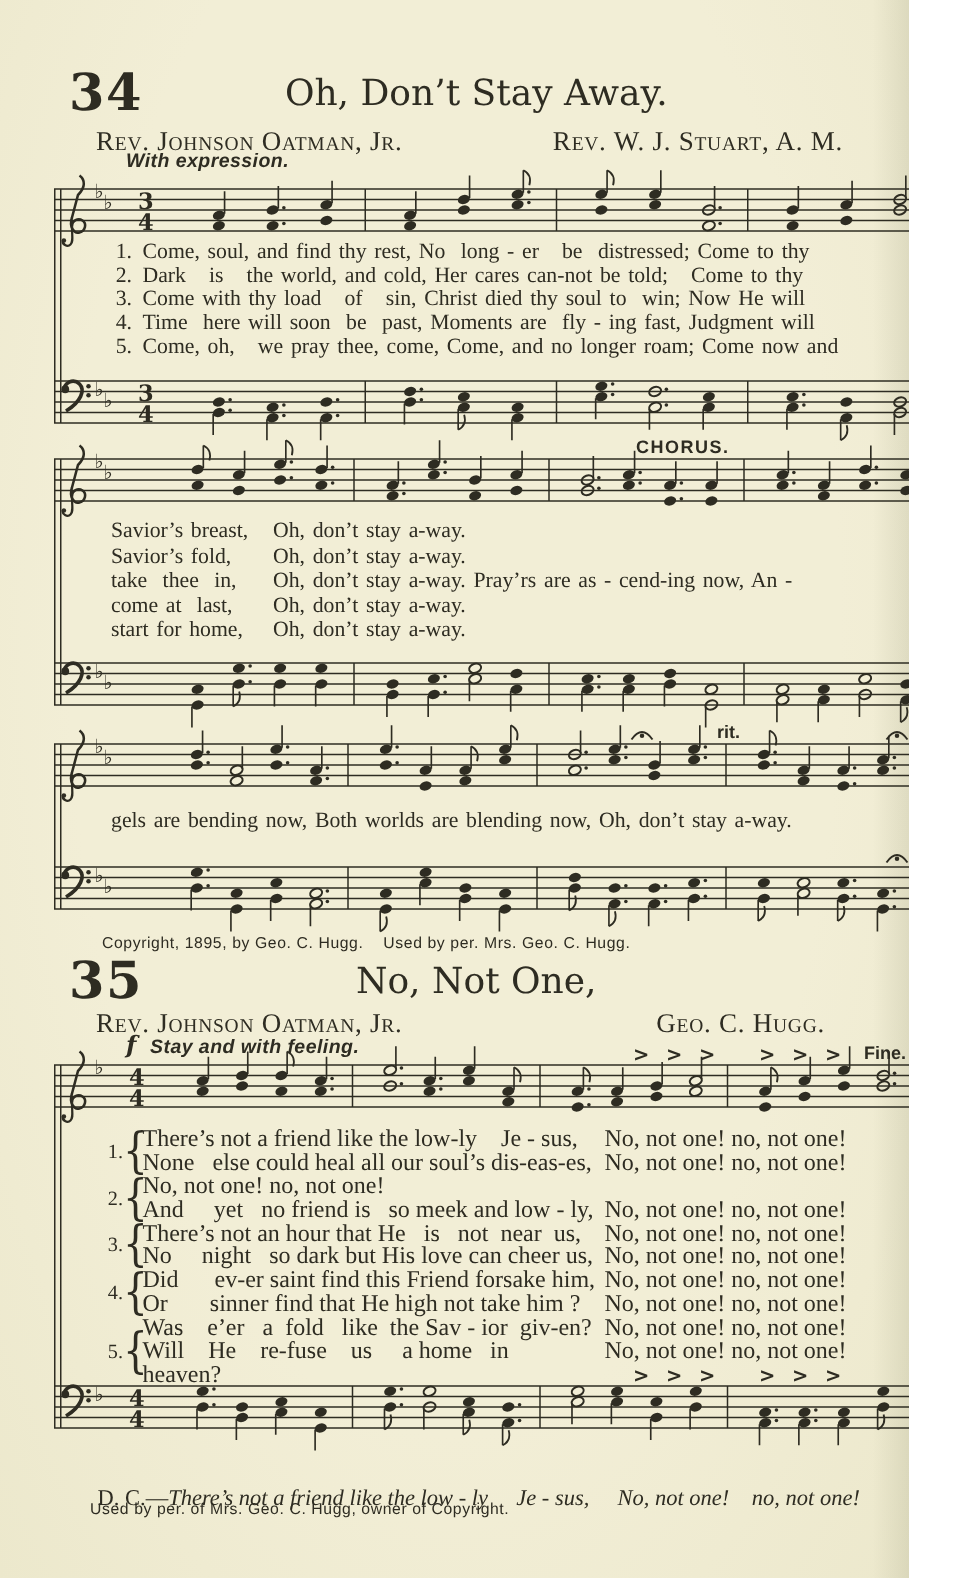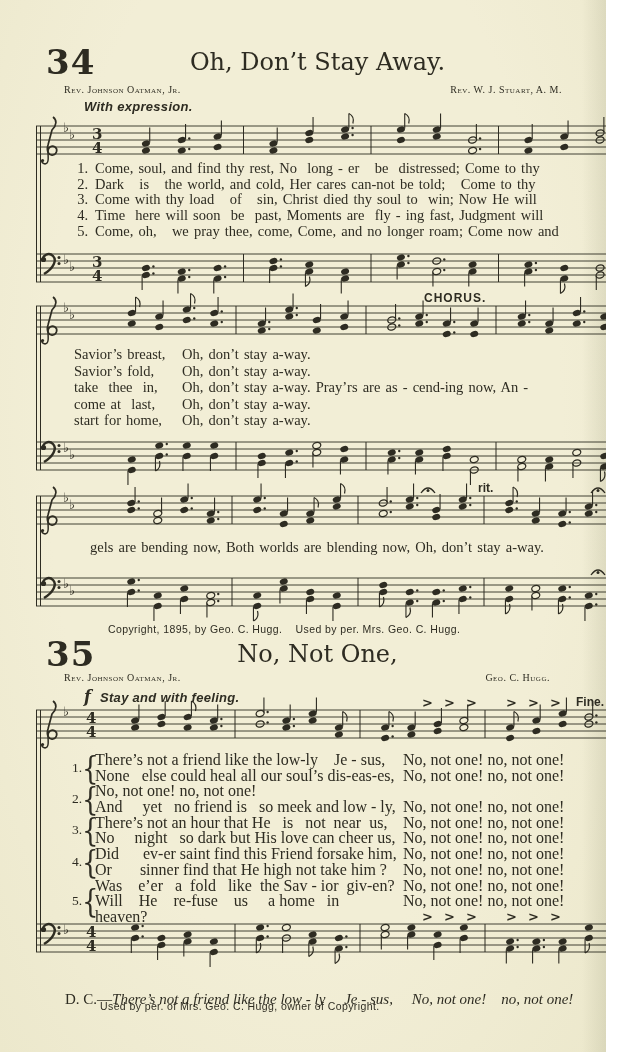--- a/index.html
+++ b/index.html
@@ -9,35 +9,35 @@
     background:
       linear-gradient(to right, rgba(0,0,0,0) 96%, rgba(90,95,60,.12) 100%),
       radial-gradient(ellipse at 50% 40%, #f2eed6 60%, #ece8cc 100%);
     font-family:"Liberation Serif", serif;
     color:#2e2c22;
     overflow:hidden;
   }
   .abs{position:absolute;}
   .hymn-number{font-family:"DejaVu Serif",serif;font-weight:bold;font-size:34px;letter-spacing:1px;}
   .hymn-title{left:0;right:0;text-align:center;font-family:"DejaVu Serif",serif;font-weight:normal;font-size:24px;margin-left:29px;}
-  .byline{font-size:10px;font-variant:small-caps;letter-spacing:.5px;}
+  .byline{font-size:18px;font-variant:small-caps;letter-spacing:.5px;}
   .tempo{font-family:"Liberation Sans",sans-serif;font-weight:bold;font-size:13px;letter-spacing:.3px;font-style:italic;}
   .dyn{font-style:italic;font-weight:bold;font-size:16px;font-family:"DejaVu Serif",serif;}
   .sys{position:absolute;left:36px;width:596px;}
   .sysrule{position:absolute;left:0;width:3px;border-left:1.4px solid #2e2c22;border-right:1.4px solid #2e2c22;}
   .lyrics{position:absolute;white-space:pre-wrap;font-size:14.5px;line-height:15.7px;word-spacing:1.5px;}
   .vrow{display:flex;}
   .vnum{width:22px;text-align:right;margin-right:7px;flex:none;}
   .chorus-line{display:grid;grid-template-columns:108px 1fr;line-height:16.6px;}
   .pair{display:grid;grid-template-columns:22px 13px 1fr 12px;align-items:center;height:31.4px;}
   .pair .pnum{text-align:right;font-size:13.5px;}
   .brace{font-size:26px;line-height:1;transform:scaleY(1.25);font-family:"DejaVu Serif",serif;font-weight:400;}
   .plines{line-height:15.7px;}
   .pline{display:grid;grid-template-columns:308px 1fr;white-space:pre-wrap;}
-  .smallnote{font-family:"Liberation Sans",sans-serif;font-size:10.5px;letter-spacing:.4px;white-space:pre-wrap;margin-left:40px;}
+  .smallnote{font-family:"Liberation Sans",sans-serif;font-size:10.5px;letter-spacing:.4px;white-space:pre-wrap;}
   .dc{font-size:15px;white-space:pre-wrap;}
   .dc .it{font-style:italic;}
   svg{display:block;}
 </style>
 </head>
 <body>
 
 <div class="page">
 
   <div class="abs hymn-number" style="left:46px;top:42px;">34</div>
@@ -439,21 +439,21 @@
         <circle cx="560.25" cy="23" r="1.2" fill="#2e2c22"></circle>
         <circle cx="560.25" cy="30" r="1.2" fill="#2e2c22"></circle>
         <line x1="583" y1="14" x2="583" y2="42" stroke="#2e2c22" stroke-width="1.2"></line>
         <rect x="586" y="14" width="3.5" height="28" fill="#2e2c22"></rect>
         <text x="442" y="10" font-size="12" font-weight="bold" font-family="Liberation Sans" letter-spacing="0" fill="#2e2c22">rit.</text>
         <path d="M385,11 Q392,1 399,11" fill="none" stroke="#2e2c22" stroke-width="1.3"></path>
         <circle cx="392" cy="8.5" r="1.5" fill="#2e2c22"></circle>
         <path d="M555,11 Q562,1 569,11" fill="none" stroke="#2e2c22" stroke-width="1.3"></path>
         <circle cx="562" cy="8.5" r="1.5" fill="#2e2c22"></circle>
       </svg>
-    <div class="lyrics abs" style="top:58px;left:54px;">gels are bending now, Both worlds are blending now, Oh, don’t stay a-way.</div>
+    <div class="lyrics abs" style="top:58px;left:38px;">gels are bending now, Both worlds are blending now, Oh, don’t stay a-way.</div>
     <svg width="596" height="60" class="abs" style="top:82px;left:0;">
         <line x1="0" y1="14" x2="592" y2="14" stroke="#2e2c22" stroke-width="0.9"></line>
         <line x1="0" y1="21" x2="592" y2="21" stroke="#2e2c22" stroke-width="0.9"></line>
         <line x1="0" y1="28" x2="592" y2="28" stroke="#2e2c22" stroke-width="0.9"></line>
         <line x1="0" y1="35" x2="592" y2="35" stroke="#2e2c22" stroke-width="0.9"></line>
         <line x1="0" y1="42" x2="592" y2="42" stroke="#2e2c22" stroke-width="0.9"></line>
         <path d="M7,21 C6,15 13,12 17,16 C21,20 18,28 8,34" fill="none" stroke="#2e2c22" stroke-width="2.4"></path>
         <circle cx="7.5" cy="19.5" r="2.6" fill="#2e2c22"></circle>
         <circle cx="23" cy="17.5" r="1.5" fill="#2e2c22"></circle>
         <circle cx="23" cy="23.5" r="1.5" fill="#2e2c22"></circle>

